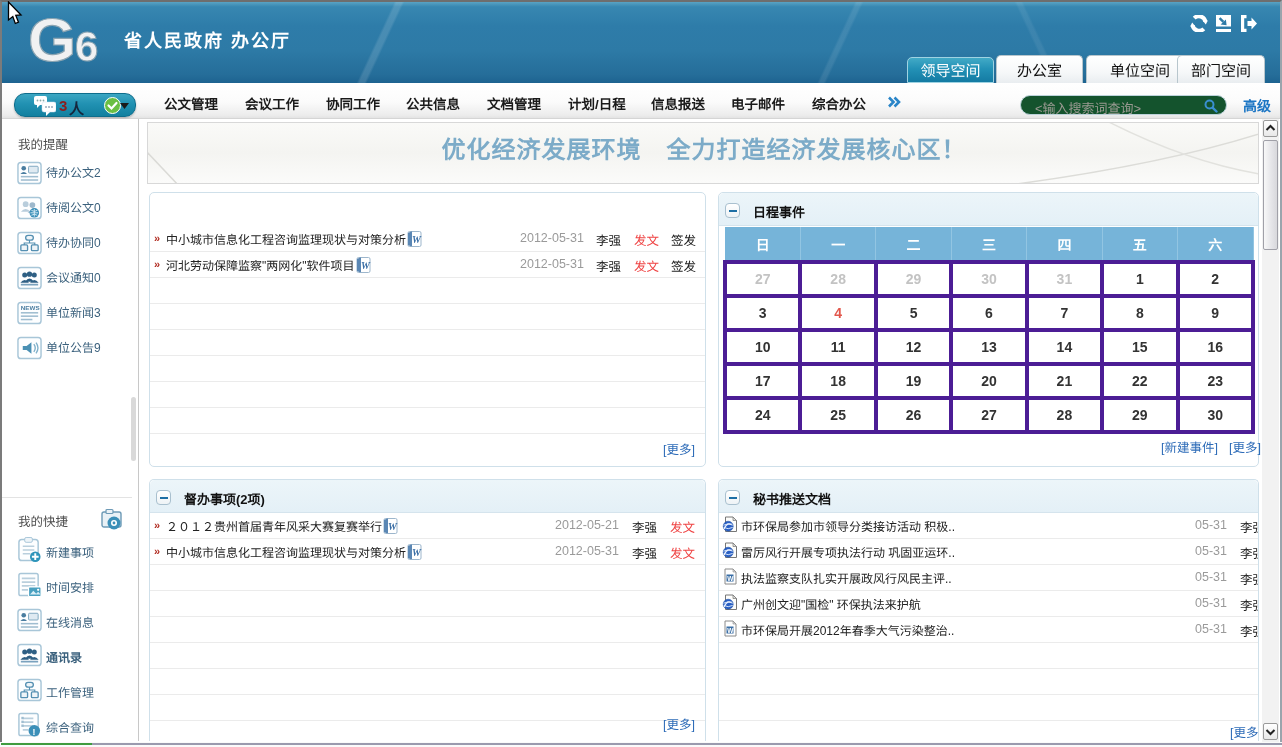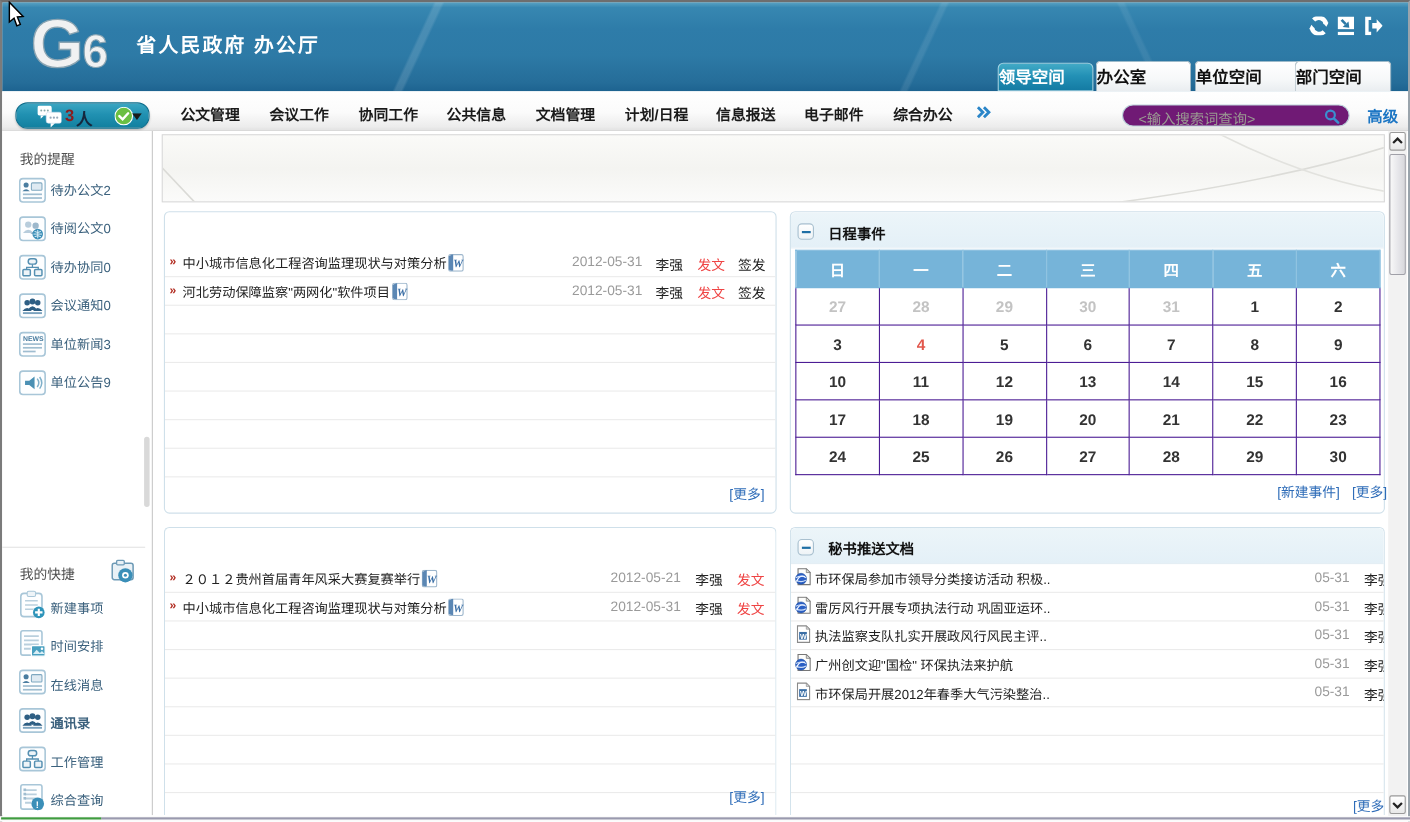--- a/index.html
+++ b/index.html
@@ -12,28 +12,28 @@
 #header .tex { position:absolute; inset:0;
   background:
    linear-gradient(115deg, transparent 29.8%, rgba(255,255,255,.13) 30%, rgba(255,255,255,.13) 30.4%, transparent 30.6%),
    linear-gradient(115deg, transparent 64.8%, rgba(255,255,255,.09) 65%, rgba(255,255,255,.09) 65.3%, transparent 65.5%),
    linear-gradient(65deg, transparent 79.8%, rgba(255,255,255,.07) 80%, rgba(255,255,255,.07) 80.3%, transparent 80.5%);
 }
 #logo { position:absolute; left:29px; top:13px; width:84px; height:52px; }
 #brand { position:absolute; left:124px; top:26px; color:#fff; font-size:18px; font-weight:bold; letter-spacing:2px; }
 .hico { position:absolute; top:15px; }
 
-.tab { position:absolute; top:55px; height:28px; color:#111; font-size:15px; font-weight:bold; text-align:left; line-height:29px;
+.tab { position:absolute; top:55px; height:28px; color:#111; font-size:15px; font-weight:normal; text-align:center; line-height:29px;
   background:linear-gradient(180deg,#ffffff 0%,#f6f8f9 60%,#e9edf0 100%); border:1px solid #b8c6cd; border-bottom:none; border-radius:5px 5px 0 0; }
 .tab.act { top:57px; height:26px; background:linear-gradient(180deg,#42aac6 0%,#2391b6 45%,#147ba3 100%); color:#fff; border:1px solid #9fd3e2; line-height:26px;}
 
 #navbar { position:absolute; left:2px; top:83px; width:1278px; height:36px;
   background:linear-gradient(180deg,#ffffff 0%,#fbfbfb 55%,#ececec 92%,#e3e3e3 100%); border-bottom:1px solid #d5d5d5;}
 .nav { position:absolute; top:93px; font-size:13.5px; font-weight:bold; color:#1a1a1a;}
-#searchbox { position:absolute; left:1020px; top:95px; width:207px; height:20px; background:#701a75; border:1px solid #bcd2da; border-radius:10px; }
+#searchbox { position:absolute; left:1020px; top:95px; width:207px; height:20px; background:#14532d; border:1px solid #bcd2da; border-radius:10px; }
 #searchbox .ph { position:absolute; left:14px; top:2px; color:#9a9a92; font-size:13px; }
 #adv { position:absolute; left:1243px; top:95px; color:#1c76c4; font-size:14px; font-weight:bold;}
 
 #userbtn { position:absolute; left:14px; top:93px; width:122px; height:24px; border-radius:11px;
   background:linear-gradient(180deg,#3ba6c2 0%,#2191b2 45%,#12809f 100%); border:1px solid #0e6d8c; box-shadow:0 1px 2px rgba(0,0,0,.25);}
 
 #sidebar { position:absolute; left:2px; top:119px; width:137px; height:622px; background:#fff; border-right:1px solid #c8c8c8;}
 .shead { position:absolute; left:18px; font-size:12.5px; color:#4f4f4f;}
 .sitem { position:absolute; left:46px; font-size:12px; color:#3b617d; white-space:nowrap;}
 .sic { position:absolute; left:17px; width:25px; height:24px;}
@@ -53,21 +53,21 @@
 .row span { white-space:nowrap; }
 .rdate { position:absolute; top:5px; font-size:12.5px; color:#9a9a9a;}
 .rname { position:absolute; top:4px; font-size:12.5px; color:#222;}
 .rlink { position:absolute; top:4px; font-size:12.5px; color:#ef4444;}
 .rdark { position:absolute; top:4px; font-size:12.5px; color:#222;}
 .arr2 { position:absolute; left:4px; top:6px; width:10px; height:10px; color:#b22d22; font-size:11px; font-weight:bold;}
 .more { position:absolute; font-size:12.5px; color:#2e6cb8; }
 
 #cal { position:absolute; left:4px; top:34px; width:532px; border-collapse:collapse; table-layout:fixed;}
 #cal th { background:#76b4d9; color:#fff; font-size:14px; font-weight:bold; height:34px; border:1px solid #76b4d9; border-right:1px solid #92c5e2;}
-#cal td { height:34px; text-align:center; font-size:14px; font-weight:bold; color:#333; border:1px solid #4c1d95; background:#fff;}
+#cal td { height:34px; text-align:center; font-size:14px; font-weight:bold; color:#333; border:4px solid #4c1d95; background:#fff;}
 #cal td.dim { color:#c3c3c3; }
 #cal td.red { color:#e2574c; }
 
 .wic { display:inline-block; width:15px; height:16px; vertical-align:-3px; margin-left:1px;}
 
 #mscroll { position:absolute; left:1262px; top:119px; width:17px; height:623px; background:#f2f2f2;}
 .sbtn { position:absolute; left:1263px; width:15px; height:17px; background:linear-gradient(180deg,#fff,#e8e8e8); border:1px solid #9a9a9a; border-radius:2px; }
 #sthumb { position:absolute; left:1263px; top:140px; width:15px; height:110px; background:linear-gradient(90deg,#f8f8f8,#e4e4e8 60%,#d8d8dc); border:1px solid #a0a0a8; border-radius:2px;}
 
 #bottombar { position:absolute; left:0px; top:742px; width:1282px; height:5px; background:#fafafa;}
@@ -270,20 +270,21 @@
     <text x="16.2" y="24" font-size="9" font-weight="bold" fill="#fff" font-family="Liberation Sans">!</text>
   </svg>
 
 <div id="banner">
  <svg width="1112" height="62">
   <path d="M-2 28 L 32 64" fill="none" stroke="#dadad6" stroke-width="1.5"></path>
   <path d="M 820 64 Q 1000 40 1118 2" fill="none" stroke="#dedeb" stroke-width="1.5" opacity="0.9"></path>
   <path d="M 830 66 Q 1010 44 1120 8" fill="none" stroke="#dcdcd8" stroke-width="1.5"></path>
   <path d="M 955 -4 Q 1040 40 1118 52" fill="none" stroke="#e2e2de" stroke-width="1.5"></path>
  </svg>
+ <div id="bantext">优化经济发展环境　全力打造经济发展核心区！</div>
 </div>
 
 <div class="panel" style="left:149px; top:192px; width:557px; height:275px;">
  <div style="position:absolute; left:0; top:33px; right:0;">
   <div class="row" style="top:0;">
     <span class="arr2">»</span>
         <span class="rtext" style="left:16px;">中小城市信息化工程咨询监理现状与对策分析<svg class="wic" viewBox="0 0 15 16">
             <rect x="1" y="0.5" width="13" height="15" rx="1.5" fill="#fff" stroke="#9db6cc"></rect>
             <path d="M1 2 q 3-2 4-1.5 l0 14.5 q-2 .5-4-1 z" fill="#5b87b4"></path>
             <text x="5" y="12" font-size="10" font-weight="bold" font-style="italic" fill="#3a6ea5" font-family="Liberation Serif">W</text>
@@ -376,20 +377,24 @@
           <td>29</td>
           <td>30</td>
         </tr>
  </tbody>
     </table>
  <span class="more" style="right:40px; bottom:10px;">[新建事件]</span>
  <span class="more" style="right:-3px; bottom:10px;">[更多]</span>
 </div>
 
 <div class="panel" style="left:149px; top:479px; width:557px; height:262px; border-radius:5px 5px 0 0; border-bottom:none;">
+ <div class="phead">
+      <div class="pminus"></div>
+      <div class="ptitle">督办事项(2项)</div>
+    </div>
  <div style="position:absolute; left:0; top:33px; right:0;">
   <div class="row" style="top:0;">
     <span class="arr2">»</span>
         <span class="rtext" style="left:16px;">２０１２贵州首届青年风采大赛复赛举行<svg class="wic" viewBox="0 0 15 16">
             <rect x="1" y="0.5" width="13" height="15" rx="1.5" fill="#fff" stroke="#9db6cc"></rect>
             <path d="M1 2 q 3-2 4-1.5 l0 14.5 q-2 .5-4-1 z" fill="#5b87b4"></path>
             <text x="5" y="12" font-size="10" font-weight="bold" font-style="italic" fill="#3a6ea5" font-family="Liberation Serif">W</text>
           </svg></span>
     <span class="rdate" style="left:405px;">2012-05-21</span>
         <span class="rname" style="left:482px;">李强</span>

